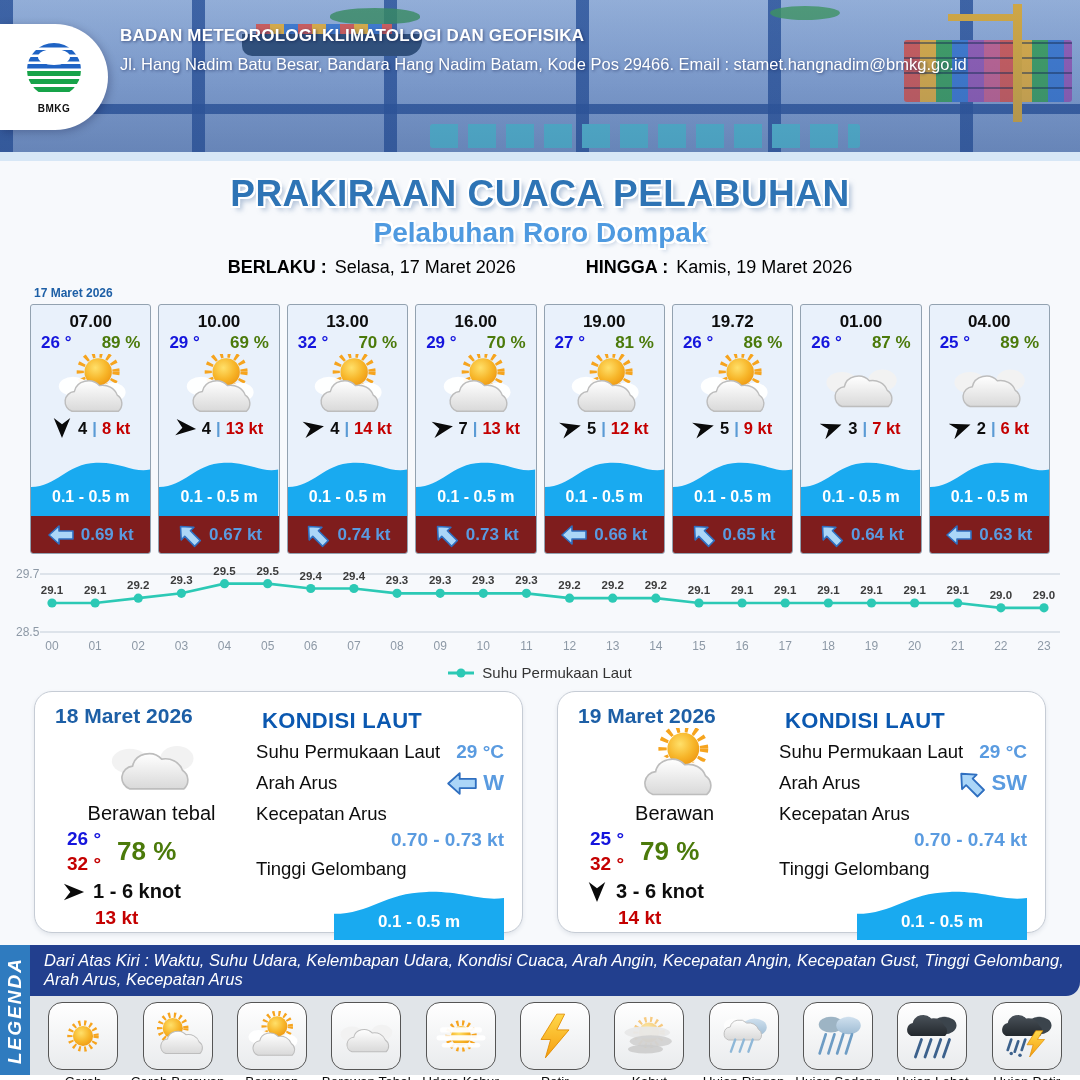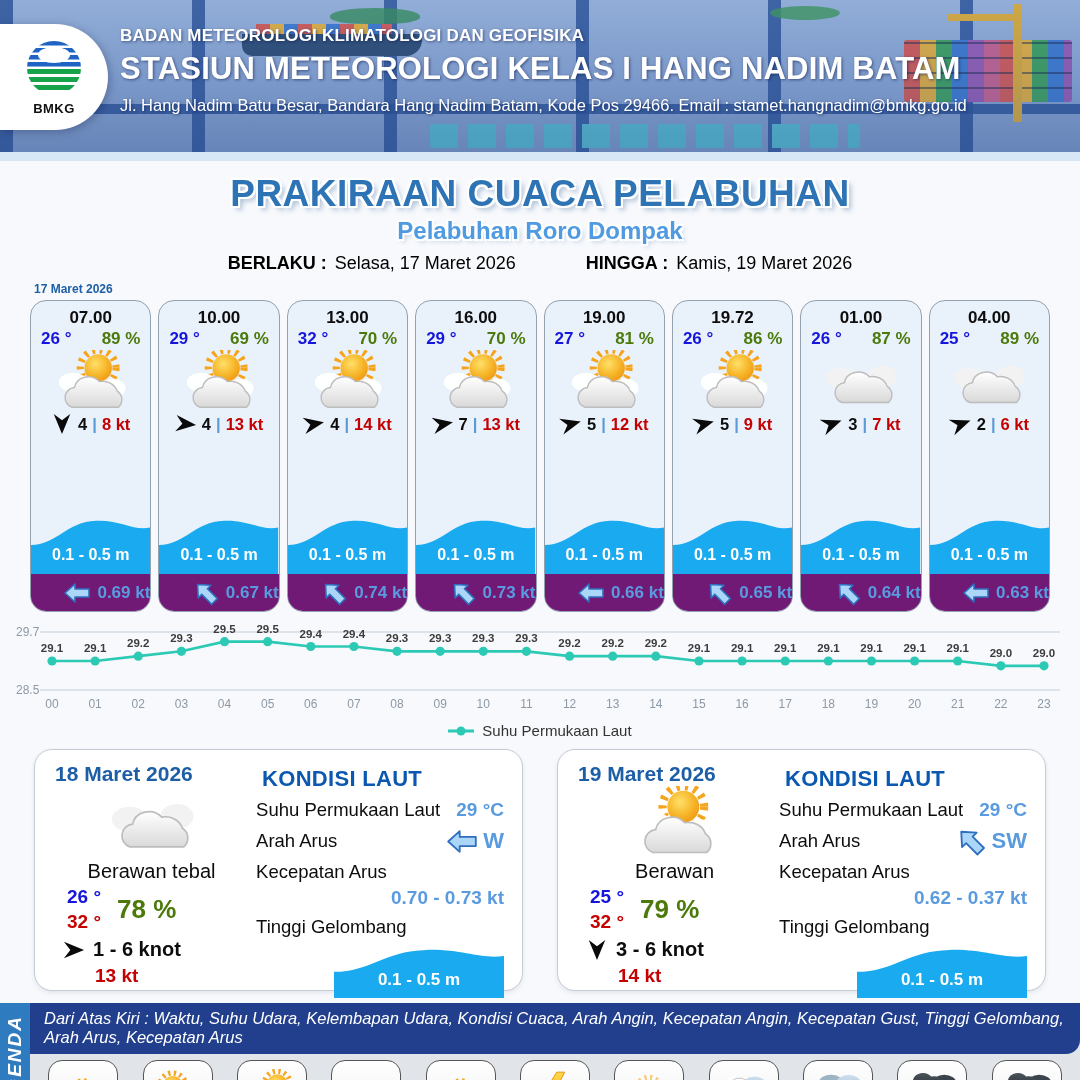--- a/index.html
+++ b/index.html
@@ -22,57 +22,57 @@
       repeating-linear-gradient(0deg, rgba(0,0,0,0) 0 13px, rgba(10,30,60,.5) 13px 15px),
       repeating-linear-gradient(90deg,#e2574b 0 16px,#f2b632 16px 32px,#3aa655 32px 48px,#3a7bd5 48px 64px,#9b59b6 64px 80px,#d3608c 80px 96px);}
   .crane { position:absolute; right:58px; top:4px; width:9px; height:118px; background:#e8b02c;}
   .crane::before { content:''; position:absolute; top:10px; right:4px; width:70px; height:7px; background:#e8b02c;}
   .chairs { position:absolute; left:430px; bottom:4px; width:430px; height:24px; border-radius:3px;
     background:repeating-linear-gradient(90deg,#54c3d4 0 28px, rgba(0,0,0,0) 28px 38px);}
   .header::after { content:''; position:absolute; inset:0; background:linear-gradient(180deg,rgba(96,126,186,.18),rgba(58,88,148,.34)); }
   .logo-pill { position:absolute; z-index:5; left:0; top:24px; width:108px; height:106px; background:#fff;
     border-radius:0 54px 54px 0; box-shadow:2px 2px 8px rgba(0,0,40,.25);
     display:flex; flex-direction:column; align-items:center; justify-content:center; }
-  .logo-pill .bmkg-label { font-size:13px; font-weight:bold; color:#111; letter-spacing:.5px; margin-top:3px;}
+  .logo-pill .bmkg-label { font-size:10px; font-weight:bold; color:#111; letter-spacing:.5px; margin-top:3px;}
   .header-text { position:absolute; z-index:4; left:120px; top:26px; right:10px; color:#fff;
     text-shadow:1px 1px 3px rgba(10,20,70,.55);}
   .h-org { font-size:17px; font-weight:bold; letter-spacing:.2px;}
   .h-station { font-size:31px; font-weight:bold; margin-top:5px; letter-spacing:.2px;}
   .h-addr { font-size:16.5px; margin-top:9px; font-weight:400;}
   .header-strip { height:9px; background:#d7e7f6; }
 
   
   .main-bg { background:#f7f9fc; }
   .titleblock { text-align:center; padding-top:12px; }
   .t-main { font-size:37px; font-weight:bold; color:#2e74b5; letter-spacing:.5px;
     text-shadow:2px 2px 0 #fff,-2px -2px 0 #fff,2px -2px 0 #fff,-2px 2px 0 #fff,4px 4px 5px rgba(110,140,180,.55);}
-  .t-port { font-size:24px; font-weight:bold; color:#4f9ae0; margin-top:2px;
+  .t-port { font-size:28px; font-weight:bold; color:#4f9ae0; margin-top:2px;
     text-shadow:2px 2px 0 #fff,-2px -2px 0 #fff,2px -2px 0 #fff,-2px 2px 0 #fff,3px 3px 4px rgba(120,150,190,.45);}
   .validity { display:flex; justify-content:center; gap:70px; margin-top:8px; font-size:18px; color:#000;}
   .validity b { font-weight:bold; margin-right:8px;}
 
   
   .day1-date { margin:8px 0 4px 34px; color:#1d5fa6; font-weight:bold; font-size:12px;}
   .cards { display:flex; gap:7px; padding:0 30px;}
-  .card { flex:1; height:312px; background:#e9f1fb; border:1.5px solid #93a2b0; border-radius:16px;
+  .card { flex:1; height:250px; background:#e9f1fb; border:1.5px solid #93a2b0; border-radius:3px;
     overflow:hidden; display:flex; flex-direction:column; align-items:center; position:relative;}
   .card-time { font-weight:bold; font-size:17px; color:#0d0d0d; margin-top:7px;}
   .card-temps { display:flex; justify-content:space-between; width:100%; padding:1px 10px 0 10px; font-weight:bold; font-size:17px;}
   .temp { color:#1515dd;} .hum { color:#4b7a0a;}
   .card-icon { height:64px; display:flex; align-items:center; }
   .card-icon svg { width:80px; height:62px;}
   .card-wind { display:flex; align-items:center; gap:5px; font-weight:bold; font-size:16.5px; color:#0d0d0d; margin-top:1px;}
   .dart { display:inline-flex; width:22px; height:20px;}
   .dart svg { width:22px; height:20px;}
   .pipe { color:#5b9bd5; font-weight:bold;}
   .gust { color:#c40000;}
   .card-wave { margin-top:auto; width:100%; height:62px; position:relative;}
   .card-wave svg { position:absolute; inset:0; width:100%; height:100%;}
   .wave-text { position:absolute; left:0; right:0; top:34px; text-align:center; color:#fff; font-weight:bold; font-size:16px; z-index:2;}
-  .card-cur { width:100%; height:37px; background:#701a75; display:flex; align-items:center; justify-content:flex-end; gap:7px;
+  .card-cur { width:100%; height:37px; background:#7f1d1d; display:flex; align-items:center; justify-content:center; gap:7px;
     font-weight:bold; font-size:17px; color:#5a9be0;}
   .curarrow { display:inline-flex; width:26px; height:20px;}
   .curarrow svg { width:26px; height:20px;}
   [data-rot="0"]   { transform:rotate(0deg);}
   [data-rot="5"]   { transform:rotate(5deg);}
   [data-rot="-10"] { transform:rotate(-10deg);}
   [data-rot="-15"] { transform:rotate(-15deg);}
   [data-rot="-20"] { transform:rotate(-20deg);}
   [data-rot="45"]  { transform:rotate(45deg);}
   [data-rot="90"]  { transform:rotate(90deg);}
@@ -261,21 +261,20 @@
         <rect x="0" y="39" width="60" height="5" fill="#17a349"></rect>
         <rect x="0" y="47" width="60" height="5" fill="#17a349"></rect>
         <rect x="26" y="36" width="22" height="3" fill="#fff"></rect>
         <rect x="12" y="44" width="20" height="3" fill="#fff"></rect>
       </g>
     </svg>
     <div class="bmkg-label">BMKG</div>
   </div>
   <div class="header-text">
     <div class="h-org">BADAN METEOROLOGI KLIMATOLOGI DAN GEOFISIKA</div>
-    <div class="h-station">STASIUN METEOROLOGI KELAS I HANG NADIM BATAM</div>
     <div class="h-addr">Jl. Hang Nadim Batu Besar, Bandara Hang Nadim Batam, Kode Pos 29466. Email : stamet.hangnadim@bmkg.go.id</div>
   </div>
 </div>
 <div class="header-strip"></div>
 
 <div class="main-bg">
 
   <div class="titleblock">
     <div class="t-main">PRAKIRAAN CUACA PELABUHAN</div>
     <div class="t-port">Pelabuhan Roro Dompak</div>
@@ -769,21 +768,21 @@
                 <svg>
                   <use href="#sym-curarrow"></use>
                 </svg>
               </span>
           <span>SW</span>
             </span>
           </div>
         <div class="kr">
             <span>Kecepatan Arus</span>
           </div>
-        <div class="kr-line">0.62  - 0.37 kt</div>
+        <div class="kr-line">0.70  - 0.74 kt</div>
         <div class="kr">
             <span>Tinggi Gelombang</span>
           </div>
         <div class="kr-wavebadge">
           <svg preserveAspectRatio="none" viewBox="0 0 121 64">
               <use href="#sym-wave"></use>
             </svg>
           <div class="wave-text">0.1 - 0.5 m</div>
         </div>
       </div>

